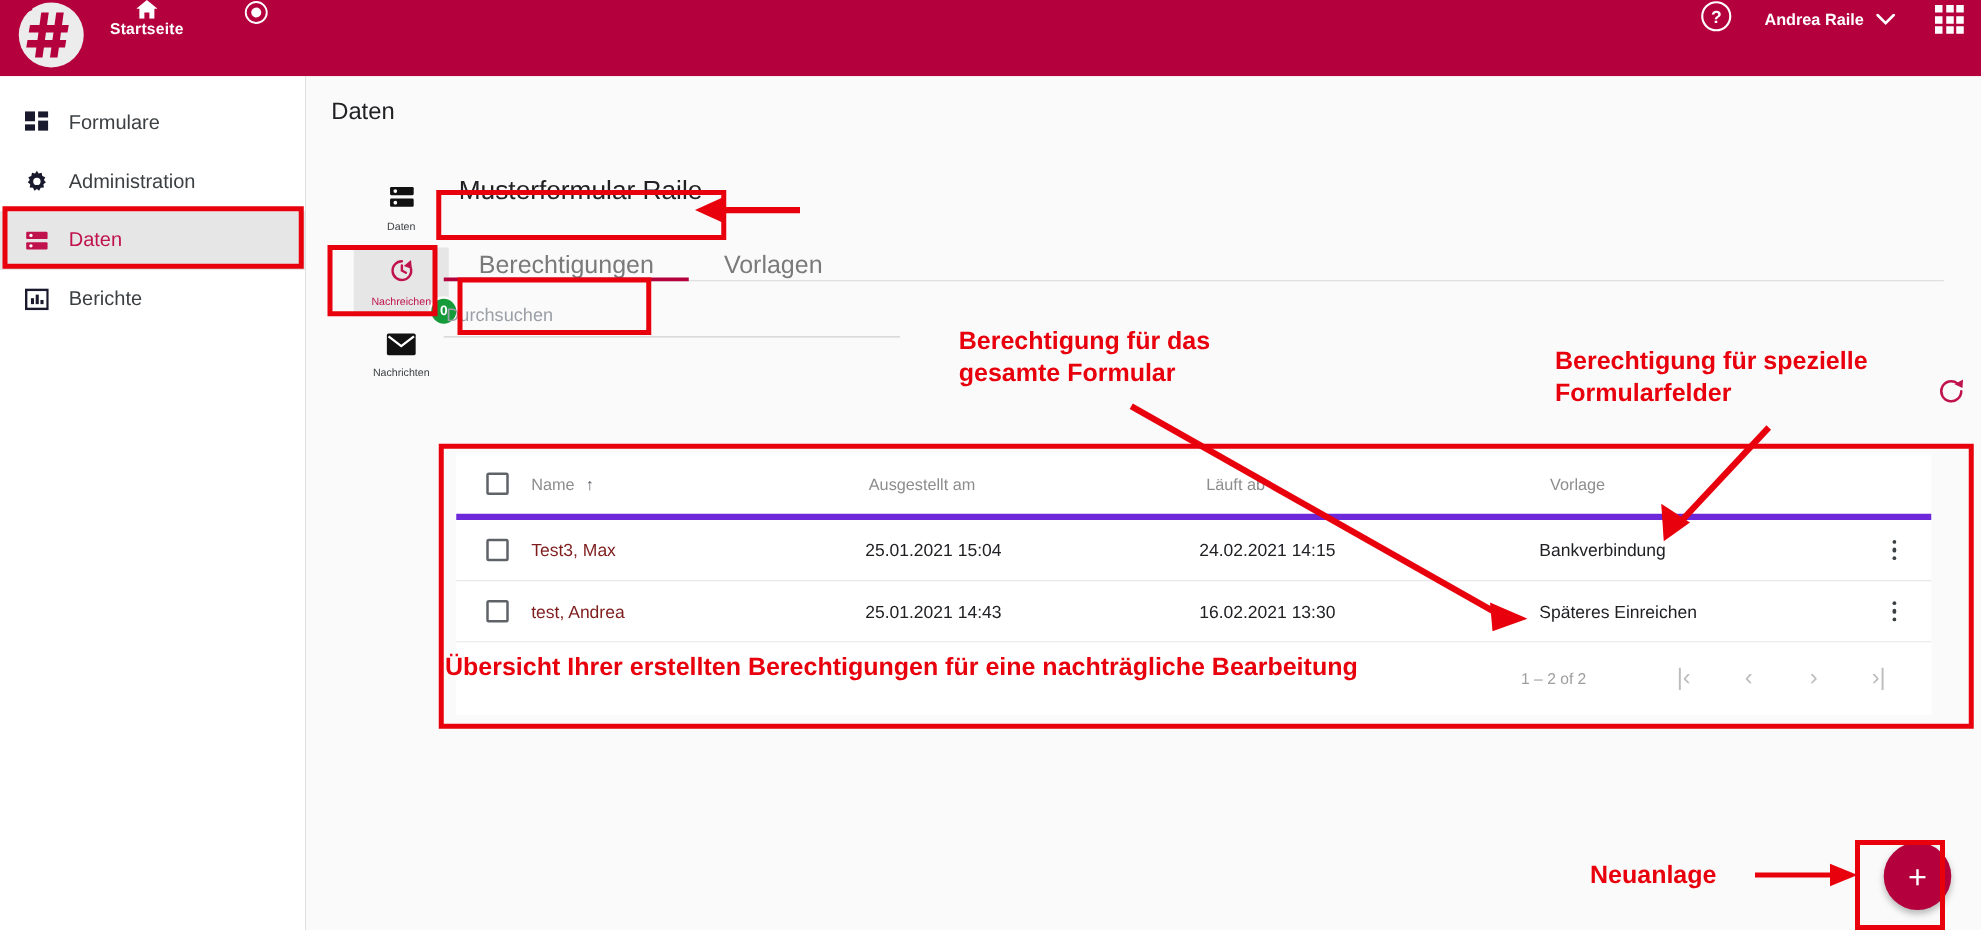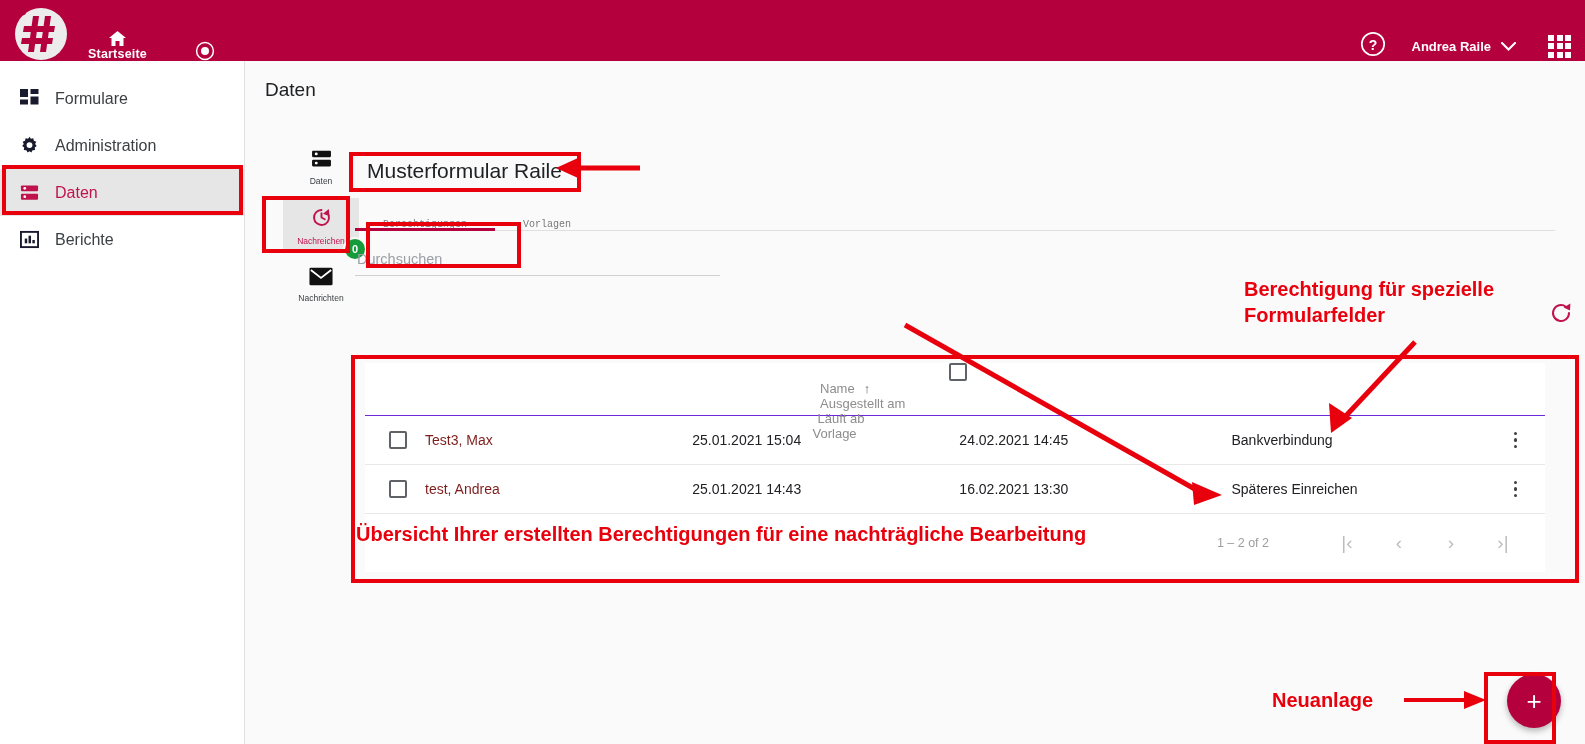--- a/index.html
+++ b/index.html
@@ -9,21 +9,21 @@
     font-family:"Liberation Sans", sans-serif;
     background:#ffffff;
     overflow:hidden;
     position:relative;
   }
 
   
   #topbar {
     position:absolute; left:0; top:0; width:1585px; height:61px;
     background:#b4003c;
-    display:flex; align-items:flex-end;
+    display:flex; align-items:flex-start;
   }
   #logo { margin-left:10px; width:62px; height:55px; display:block; }
   .topnav-item {
     display:flex; flex-direction:column; align-items:center; justify-content:center;
     color:#fff; margin-left:16px; cursor:pointer;
   }
   .topnav-item .tn-label {
     font-size:12.5px; font-weight:bold; letter-spacing:.2px; margin-top:1px;
   }
   #home-icon svg { display:block; }
@@ -78,50 +78,49 @@
   .rail-item.active .ri-label { color:#c0134e; }
   #rail-badge {
     position:absolute; right:-8px; bottom:-8px;
     width:24px; height:24px; border-radius:50%;
     background:#169b3b; color:#fff; font-size:11px; font-weight:bold;
     display:flex; align-items:center; justify-content:center;
     border:2px solid #fafafa;
   }
 
   
-  #panel { position:absolute; left:110px; top:92px; width:1230px; }
+  #panel { position:absolute; left:110px; top:74px; width:1230px; }
   #form-title {
     font-size:21px; color:#202124; padding:6px 10px 6px 12px;
   }
   #tabs { display:flex; margin-top:16px; border-bottom:1px solid #e0e0e0; width:1200px; }
   .tab {
-    padding:14px 28px 0 28px; font-size:10px; color:#7a7a7a; cursor:pointer;
+    padding:14px 28px 0 28px; font-size:20px; color:#7a7a7a; cursor:pointer;
     position:relative;
-    font-family:Liberation Mono, monospace;
   }
   .tab.active { color:#7a7a7a; }
   .tab.active::after {
     content:""; position:absolute; left:0; right:0; bottom:-1px; height:3px; background:#b4003c;
   }
   #search-wrap { margin-top:14px; width:365px; }
   #search-input {
     width:100%; border:none; border-bottom:1px solid #d0d0d0; background:transparent;
     font-size:14.5px; color:#5f6368; padding:6px 2px 8px 2px; outline:none;
     font-family:"Liberation Sans", sans-serif;
   }
   #search-input::placeholder { color:#9aa0a6; }
 
   
   #refresh-btn { position:absolute; right:12px; top:240px; cursor:pointer; }
 
   
   #table { position:absolute; left:365px; top:362px; width:1180px; background:#fff;
            border-top:1px solid #fafafa; }
   .trow { display:flex; align-items:center; height:49px; border-bottom:1px solid #e8e8e8; }
-  .trow.head { height:53px; border-bottom:1px solid #6d28d9;flex-direction:column; }
+  .trow.head { height:53px; border-bottom:5px solid #6d28d9; }
   .cb {
     width:18px; height:18px; border:2px solid #5f6368; border-radius:2px;
     margin-left:24px; margin-right:18px; flex:none; cursor:pointer; background:#fff;
   }
   .c-name { width:270px; font-size:14px; color:#7f1d1d; display:flex; align-items:center; }
   .c-issued { width:270px; font-size:14px; color:#202124; }
   .c-expires { width:275px; font-size:14px; color:#202124; }
   .c-template { width:285px; font-size:14px; color:#202124; }
   .trow.head .c-name, .trow.head .c-issued,
   .trow.head .c-expires, .trow.head .c-template { color:#8d8d8d; font-size:13px; }
@@ -346,21 +345,21 @@
     </div>
     <div class="c-issued">Ausgestellt am</div>
     <div class="c-expires">Läuft ab</div>
     <div class="c-template">Vorlage</div>
   </div>
 
   <div class="trow">
     <div class="cb"></div>
     <div class="c-name">Test3, Max</div>
     <div class="c-issued">25.01.2021 15:04</div>
-    <div class="c-expires">24.02.2021 14:45</div>
+    <div class="c-expires">24.02.2021 14:15</div>
     <div class="c-template">Bankverbindung</div>
     <div class="kebab">
         <i></i>
         <i></i>
         <i></i>
       </div>
   </div>
 
   <div class="trow">
     <div class="cb"></div>
@@ -402,20 +401,22 @@
     <polygon points="1222,495 1192,482 1194,505" fill="#e8000d"></polygon>
 
     <line x1="1415" y1="342" x2="1342" y2="420" stroke="#e8000d" stroke-width="5"></line>
     <polygon points="1331,433 1329,403 1352,418" fill="#e8000d"></polygon>
 
     <line x1="1404" y1="700" x2="1470" y2="700" stroke="#e8000d" stroke-width="4"></line>
     <polygon points="1486,700 1464,691 1464,709" fill="#e8000d"></polygon>
   </svg>
 
 
+  <div class="anno-text" style="left:767px; top:261px; font-size:20px; white-space:pre-line;">Berechtigung für das
+gesamte Formular</div>
 
   <div class="anno-text" style="left:1244px; top:277px; font-size:20px; white-space:pre-line;">Berechtigung für spezielle
 Formularfelder</div>
 
   <div class="anno-text" style="left:356px; top:522px; font-size:20px;">Übersicht Ihrer erstellten Berechtigungen für eine nachträgliche Bearbeitung</div>
 
   <div class="anno-text" style="left:1272px; top:688px; font-size:20px;">Neuanlage</div>
 </div>
 
 </body></html>

